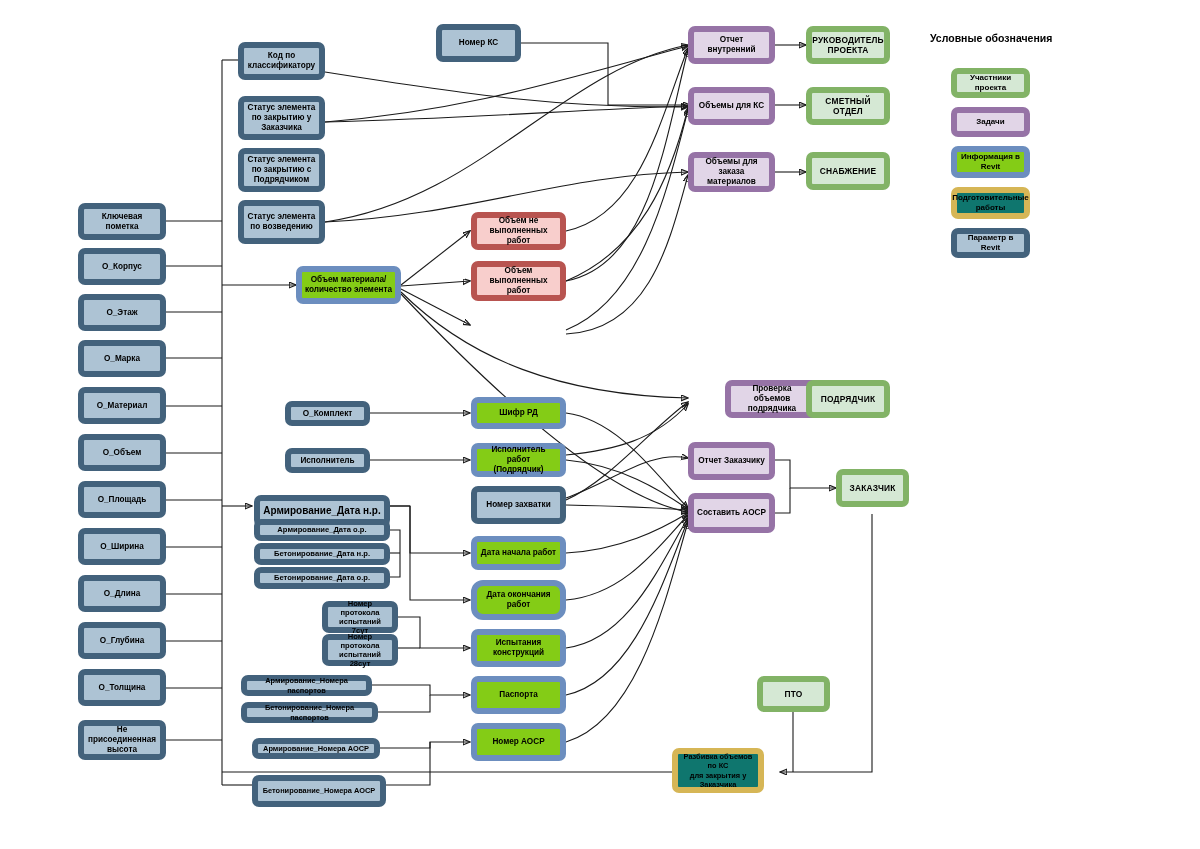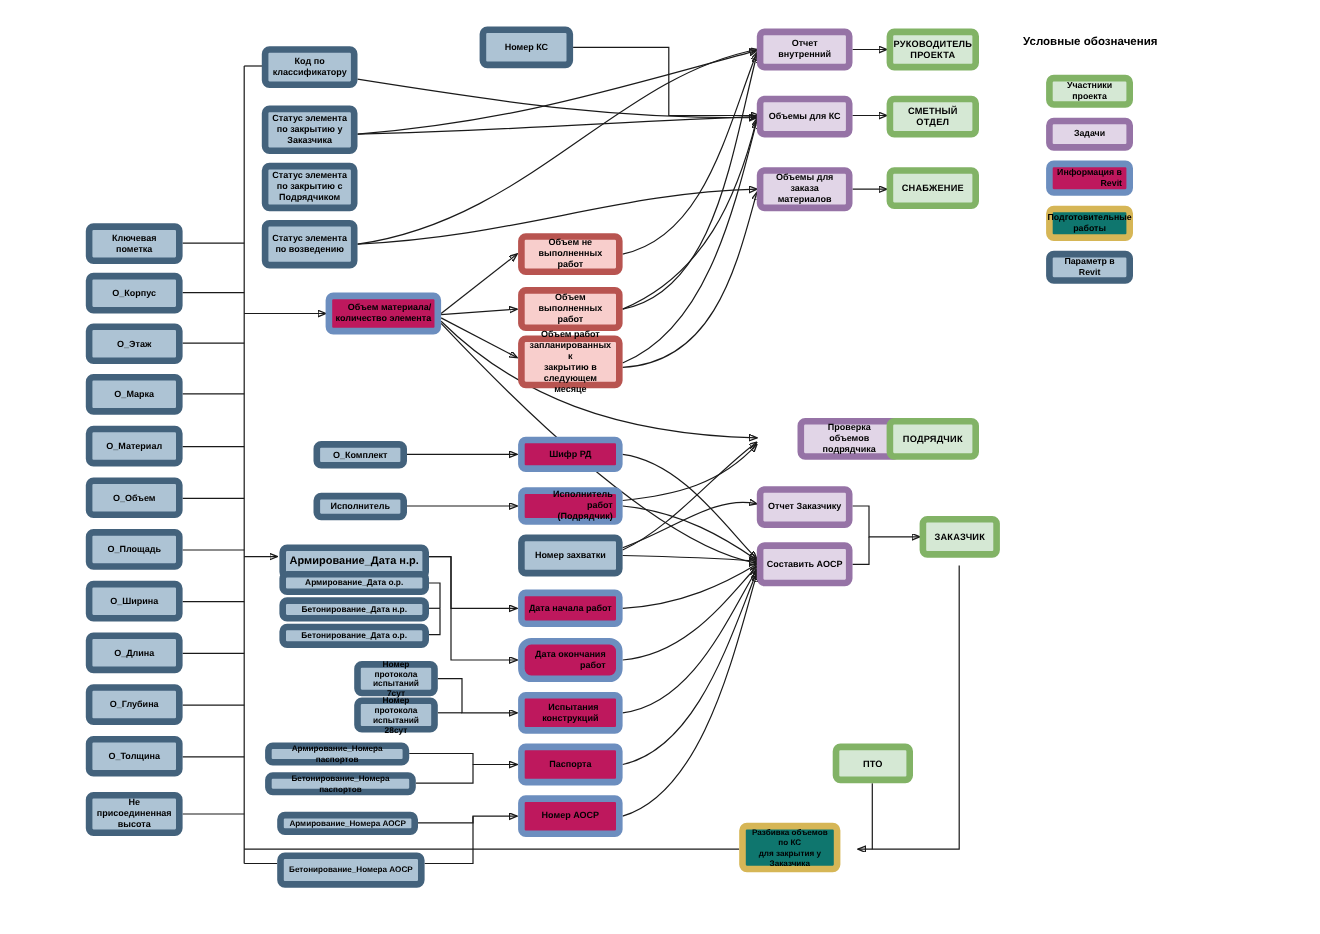--- a/index.html
+++ b/index.html
@@ -19,21 +19,21 @@
     border:6px solid #ef4444;
     font-size:8.2px;
     line-height:1.22;
     color:#000000;
     padding:2px 3px;
     z-index:3;
     white-space:pre-line;
     font-weight:bold;
   }
   .param   {background:#adc3d4;border-color:#43627c;}
-  .info    {background:#be185d;border-color:#6c8ebf;text-align:right;}
+  .info    {background:#84cc16;border-color:#6c8ebf;}
   .task    {background:#e1d5e7;border-color:#9673a6;}
   .actor   {background:#d5e8d4;border-color:#82b366;}
   .prep    {background:#0f766e;border-color:#d6b656;}
   .volume  {background:#f8cecc;border-color:#b85450;}
   .actor.caps{letter-spacing:.2px;font-size:8.4px;}
   svg#wires{position:absolute;left:0;top:0;width:1200px;height:849px;z-index:1;}
   svg#wires path,svg#wires line,svg#wires polyline{fill:none;stroke:#1a1a1a;stroke-width:1.1;}
   #legend-title{
     position:absolute;left:930px;top:32px;width:150px;
     font-size:10.5px;font-weight:bold;color:#000;text-align:left;
@@ -197,24 +197,20 @@
 
   <div class="node param" style="left:436px;top:24px;width:85px;height:38px;">Номер КС</div>
 
   <div class="node info" style="left:296px;top:266px;width:105px;height:38px;">Объем материала/
 количество элемента</div>
 
   <div class="node volume" style="left:471px;top:212px;width:95px;height:38px;">Объем не
 выполненных работ</div>
   <div class="node volume" style="left:471px;top:261px;width:95px;height:40px;">Объем выполненных
 работ</div>
-  <div class="node volume" style="left:471px;top:305px;width:95px;height:48px;">Объем работ
-запланированных к
-закрытию в
-следующем месяце</div>
 
   <div class="node param" style="left:285px;top:401px;width:85px;height:25px;">О_Комплект</div>
   <div class="node param" style="left:285px;top:448px;width:85px;height:25px;">Исполнитель</div>
 
   <div class="node param" style="left:254px;top:495px;width:136px;height:32px;font-size:10px;">Армирование_Дата н.р.</div>
   <div class="node param" style="left:254px;top:519px;width:136px;height:22px;font-size:7.6px;">Армирование_Дата о.р.</div>
   <div class="node param" style="left:254px;top:543px;width:136px;height:22px;font-size:7.6px;">Бетонирование_Дата н.р.</div>
   <div class="node param" style="left:254px;top:567px;width:136px;height:22px;font-size:7.6px;">Бетонирование_Дата о.р.</div>
 
   <div class="node param" style="left:322px;top:601px;width:76px;height:32px;font-size:7.6px;">Номер протокола

